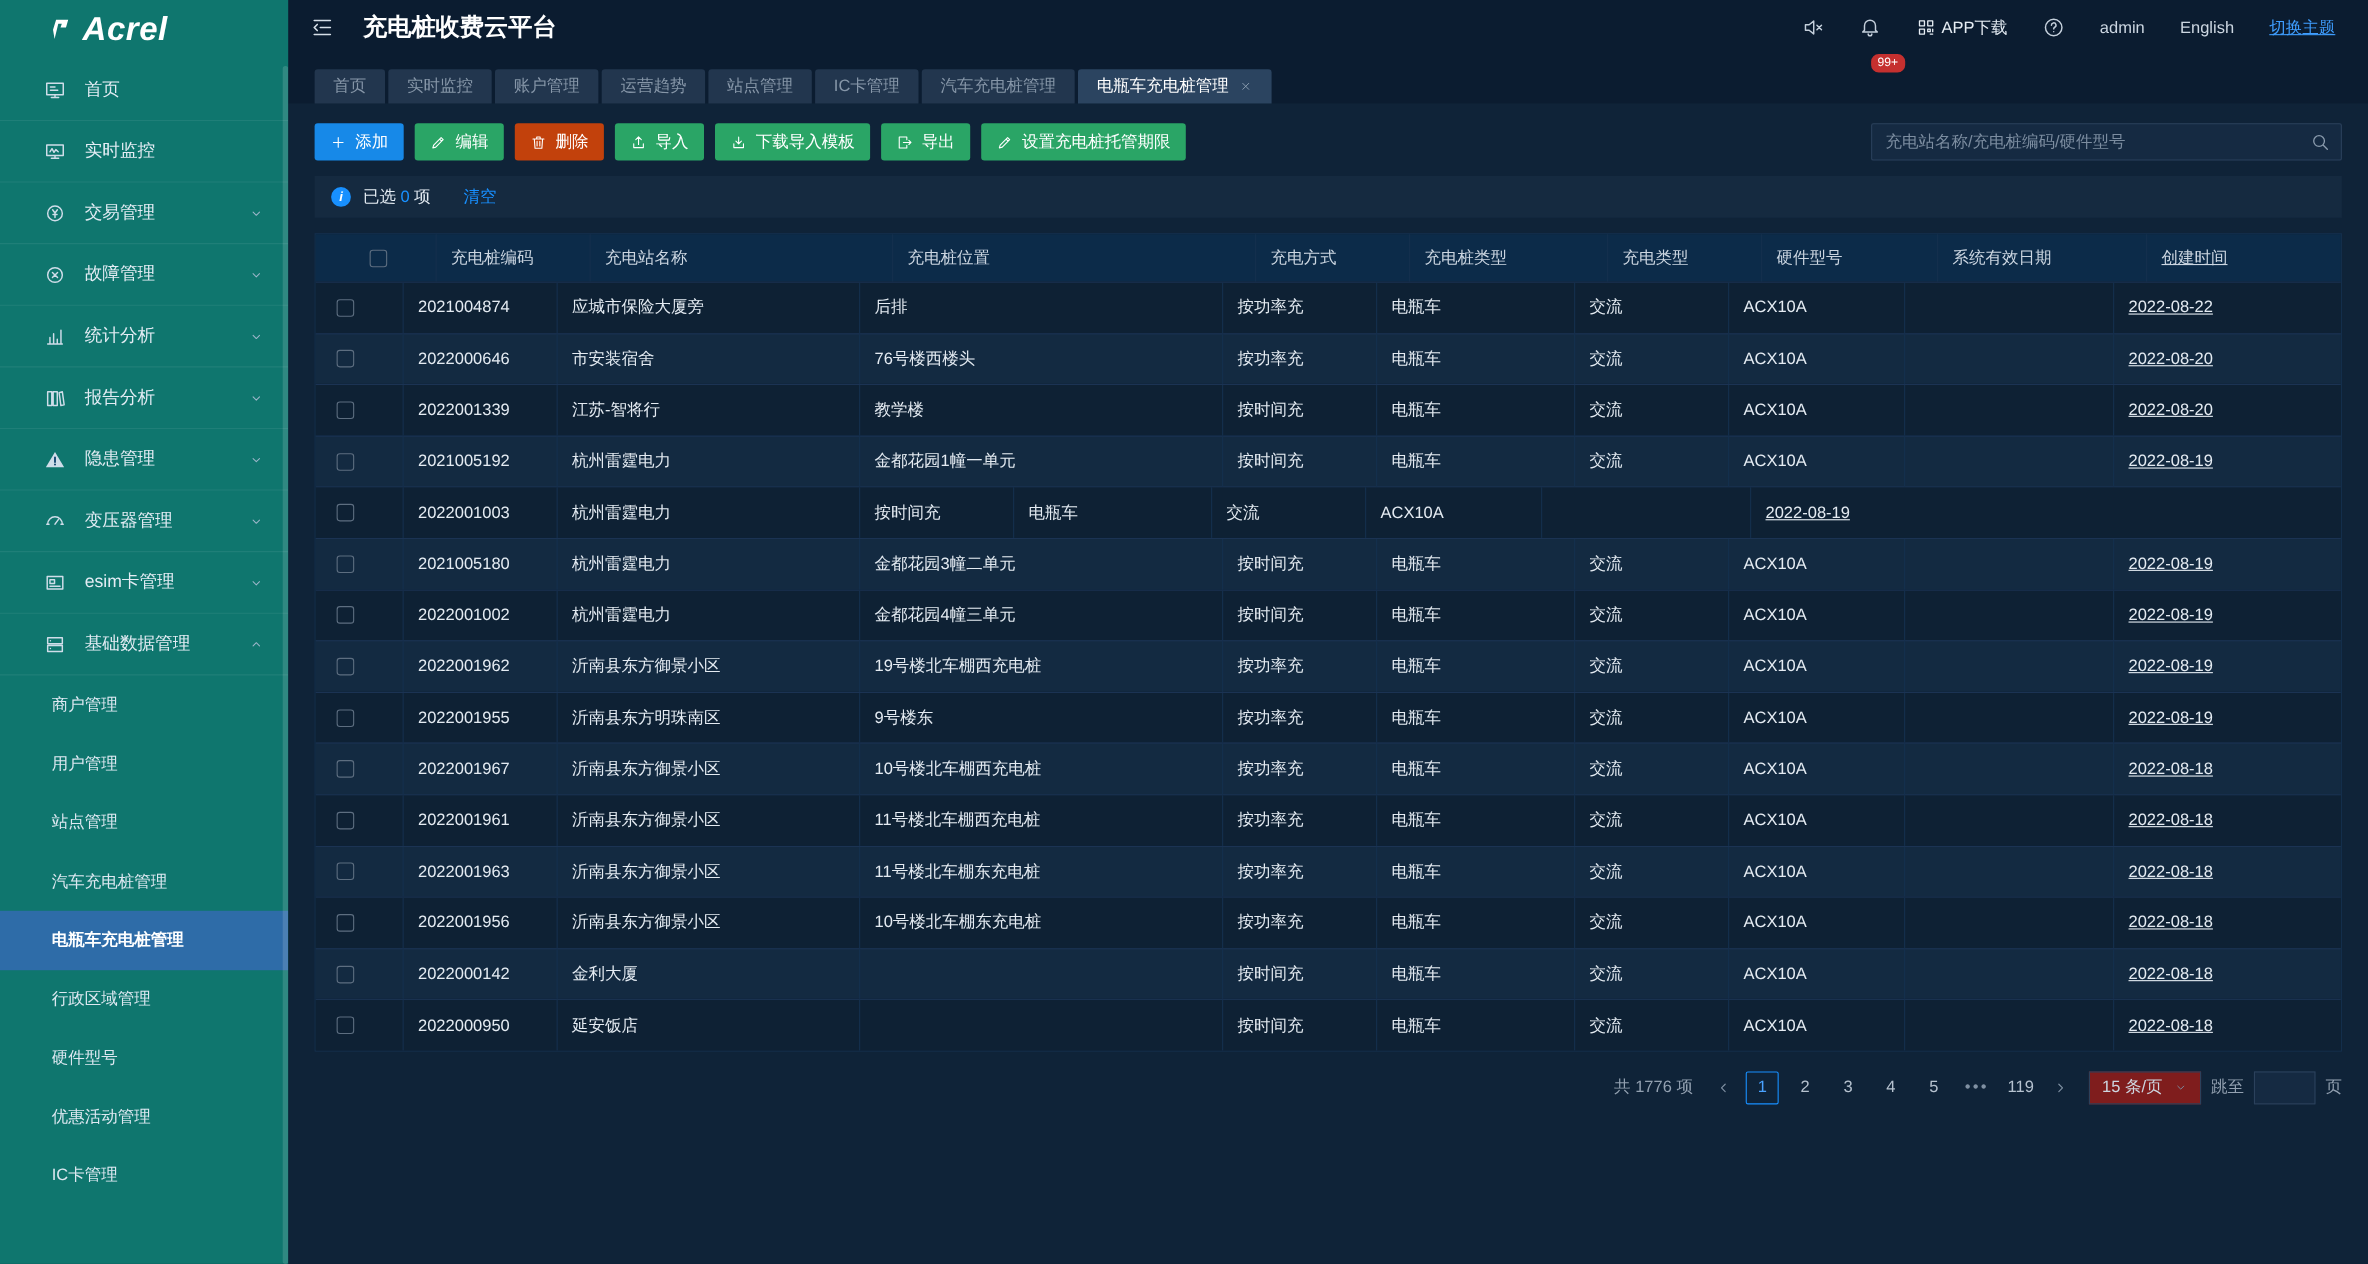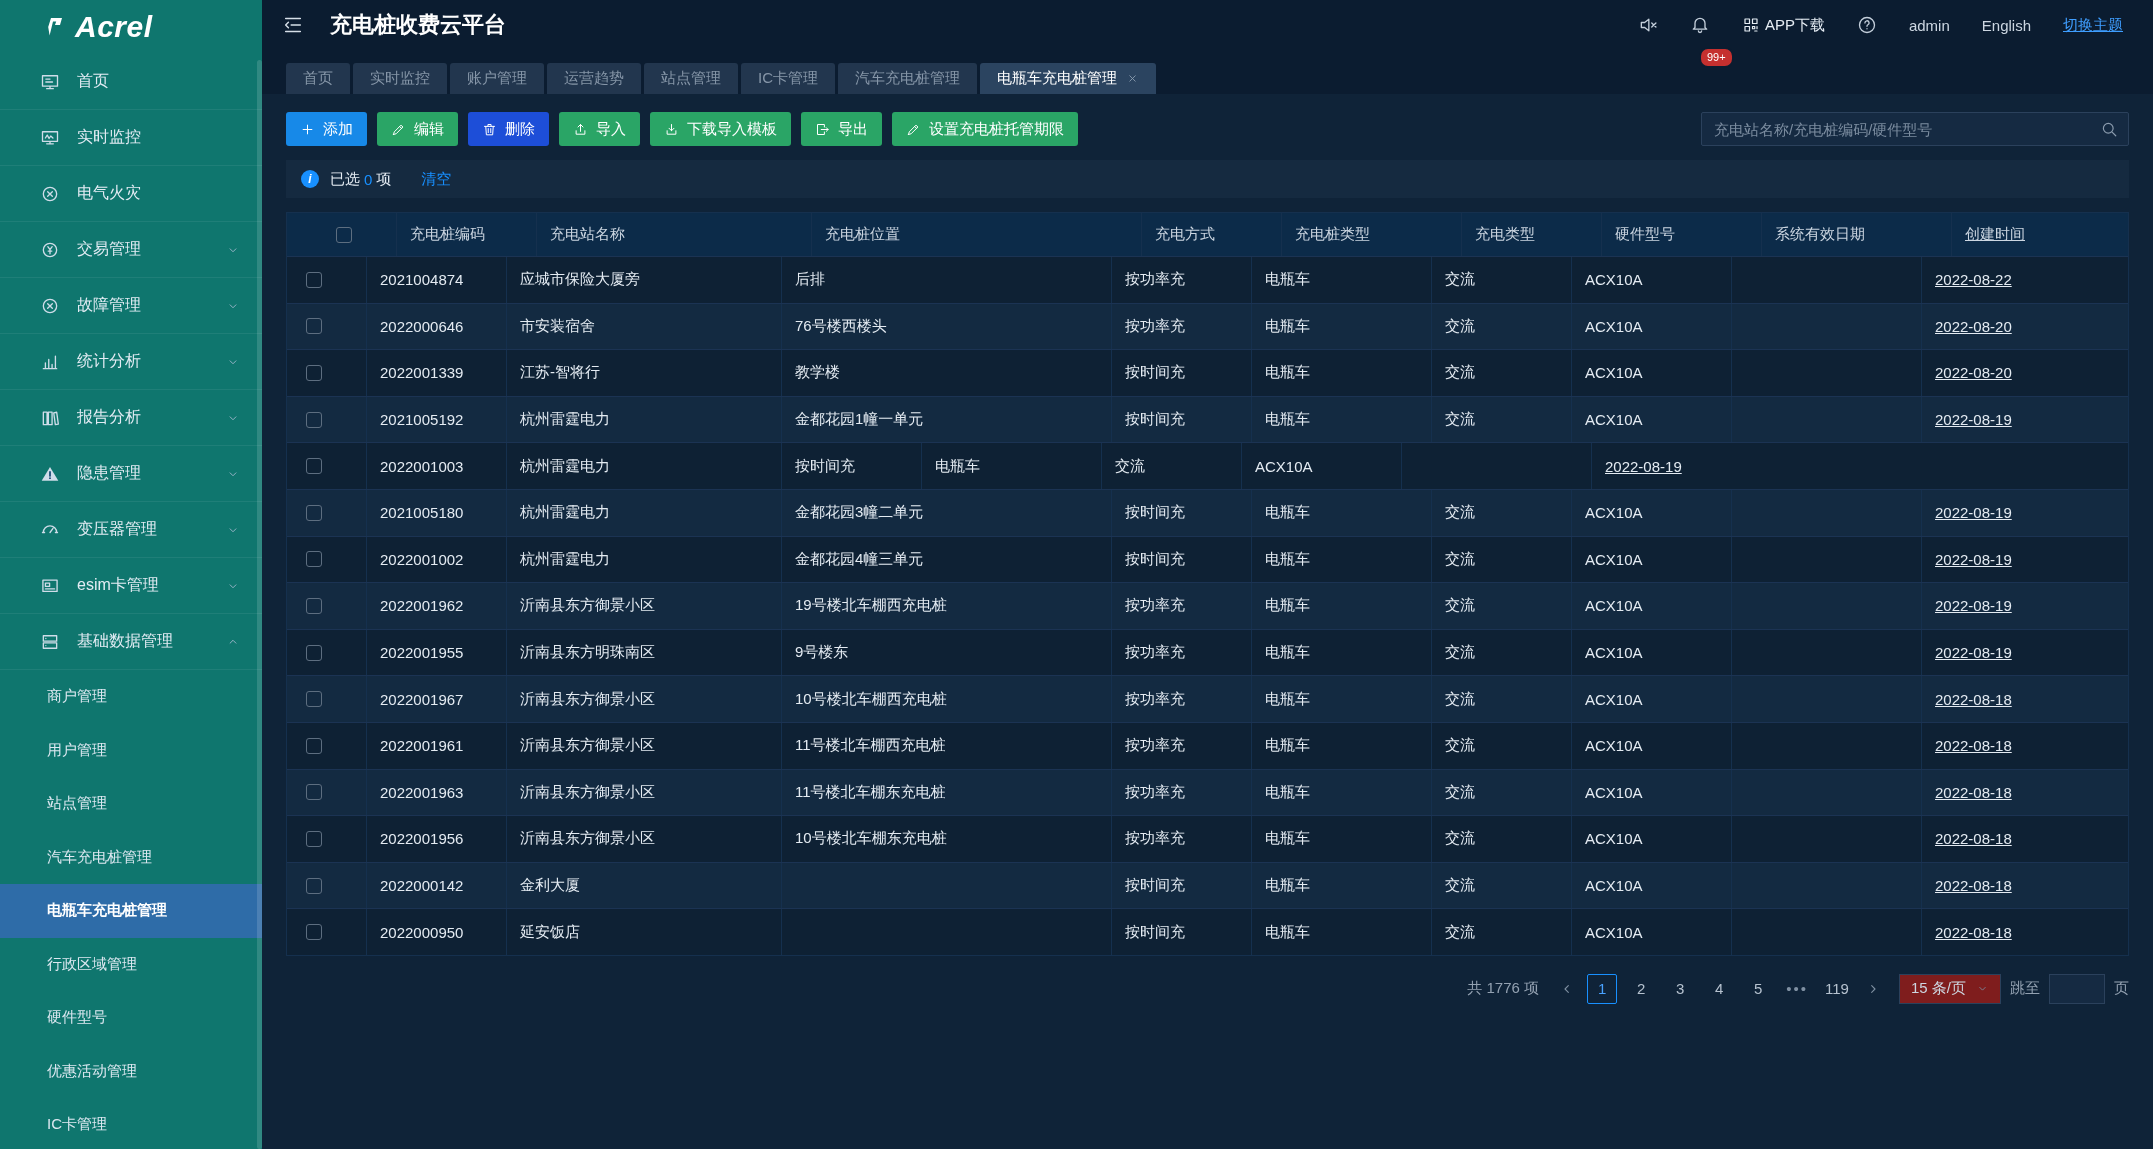--- a/index.html
+++ b/index.html
@@ -42,21 +42,21 @@
   .tab-close { display:flex; color:#8ea0b2; }
 
   
   .content { flex:1; padding:18px 24px 0; }
   .toolbar-row { display:flex; justify-content:space-between; align-items:center; }
   .toolbar { display:flex; gap:10px; }
   .btn { height:34px; display:inline-flex; align-items:center; gap:8px; padding:0 14px; border:none; border-radius:3px;
          color:#fff; font-size:15px; cursor:pointer; font-family:inherit; white-space:nowrap; }
   .btn.primary { background:#1789e8; }
   .btn.success { background:#2aa566; }
-  .btn.danger  { background:#1d4ed8; }
+  .btn.danger  { background:#c2410c; }
   .btn-ico { display:flex; }
 
   .search-box { position:relative; width:428px; height:34px; }
   .search-box input { width:100%; height:100%; background:#152a42; border:1px solid #2b415c; border-radius:2px;
                       color:#dde6ef; font-size:15px; padding:0 40px 0 12px; font-family:inherit; outline:none; }
   .search-box input::placeholder { color:#7c8da0; }
   .search-ico { position:absolute; right:11px; top:8px; color:#8a9bad; display:flex; cursor:pointer; }
 
   .selection-bar { margin-top:14px; height:38px; background:#152a40; display:flex; align-items:center; padding:0 15px; font-size:15px; }
   .info-ico { width:18px; height:18px; border-radius:50%; background:#1890ff; color:#fff; font-size:12px; font-weight:bold;
@@ -117,29 +117,20 @@
       <span class="mi-label">首页</span>
 
     </div>
         <div class="menu-item">
       <span class="mi-icon">
             <svg width="20" height="20" viewBox="0 0 24 24" fill="none" stroke="currentColor" stroke-width="1.6" stroke-linecap="round" stroke-linejoin="round">
               <path d="M3 4.5h18V16H3zM6.5 12l2.2-3.4 2.2 4 2-3 2.6 2.4M12 16v3M8 19h8"></path>
             </svg>
           </span>
       <span class="mi-label">实时监控</span>
-
-    </div>
-        <div class="menu-item">
-      <span class="mi-icon">
-            <svg width="20" height="20" viewBox="0 0 24 24" fill="none" stroke="currentColor" stroke-width="1.6" stroke-linecap="round" stroke-linejoin="round">
-              <path d="M12 20a8 8 0 1 0 0-16 8 8 0 0 0 0 16zM9.2 9.2l5.6 5.6M14.8 9.2l-5.6 5.6"></path>
-            </svg>
-          </span>
-      <span class="mi-label">电气火灾</span>
 
     </div>
         <div class="menu-item">
       <span class="mi-icon">
             <svg width="20" height="20" viewBox="0 0 24 24" fill="none" stroke="currentColor" stroke-width="1.6" stroke-linecap="round" stroke-linejoin="round">
               <path d="M12 20a8 8 0 1 0 0-16 8 8 0 0 0 0 16zM9.4 8l2.6 3.5L14.6 8M12 11.5v5M9.8 13.3h4.4"></path>
             </svg>
           </span>
       <span class="mi-label">交易管理</span>
       <span class="chev">

